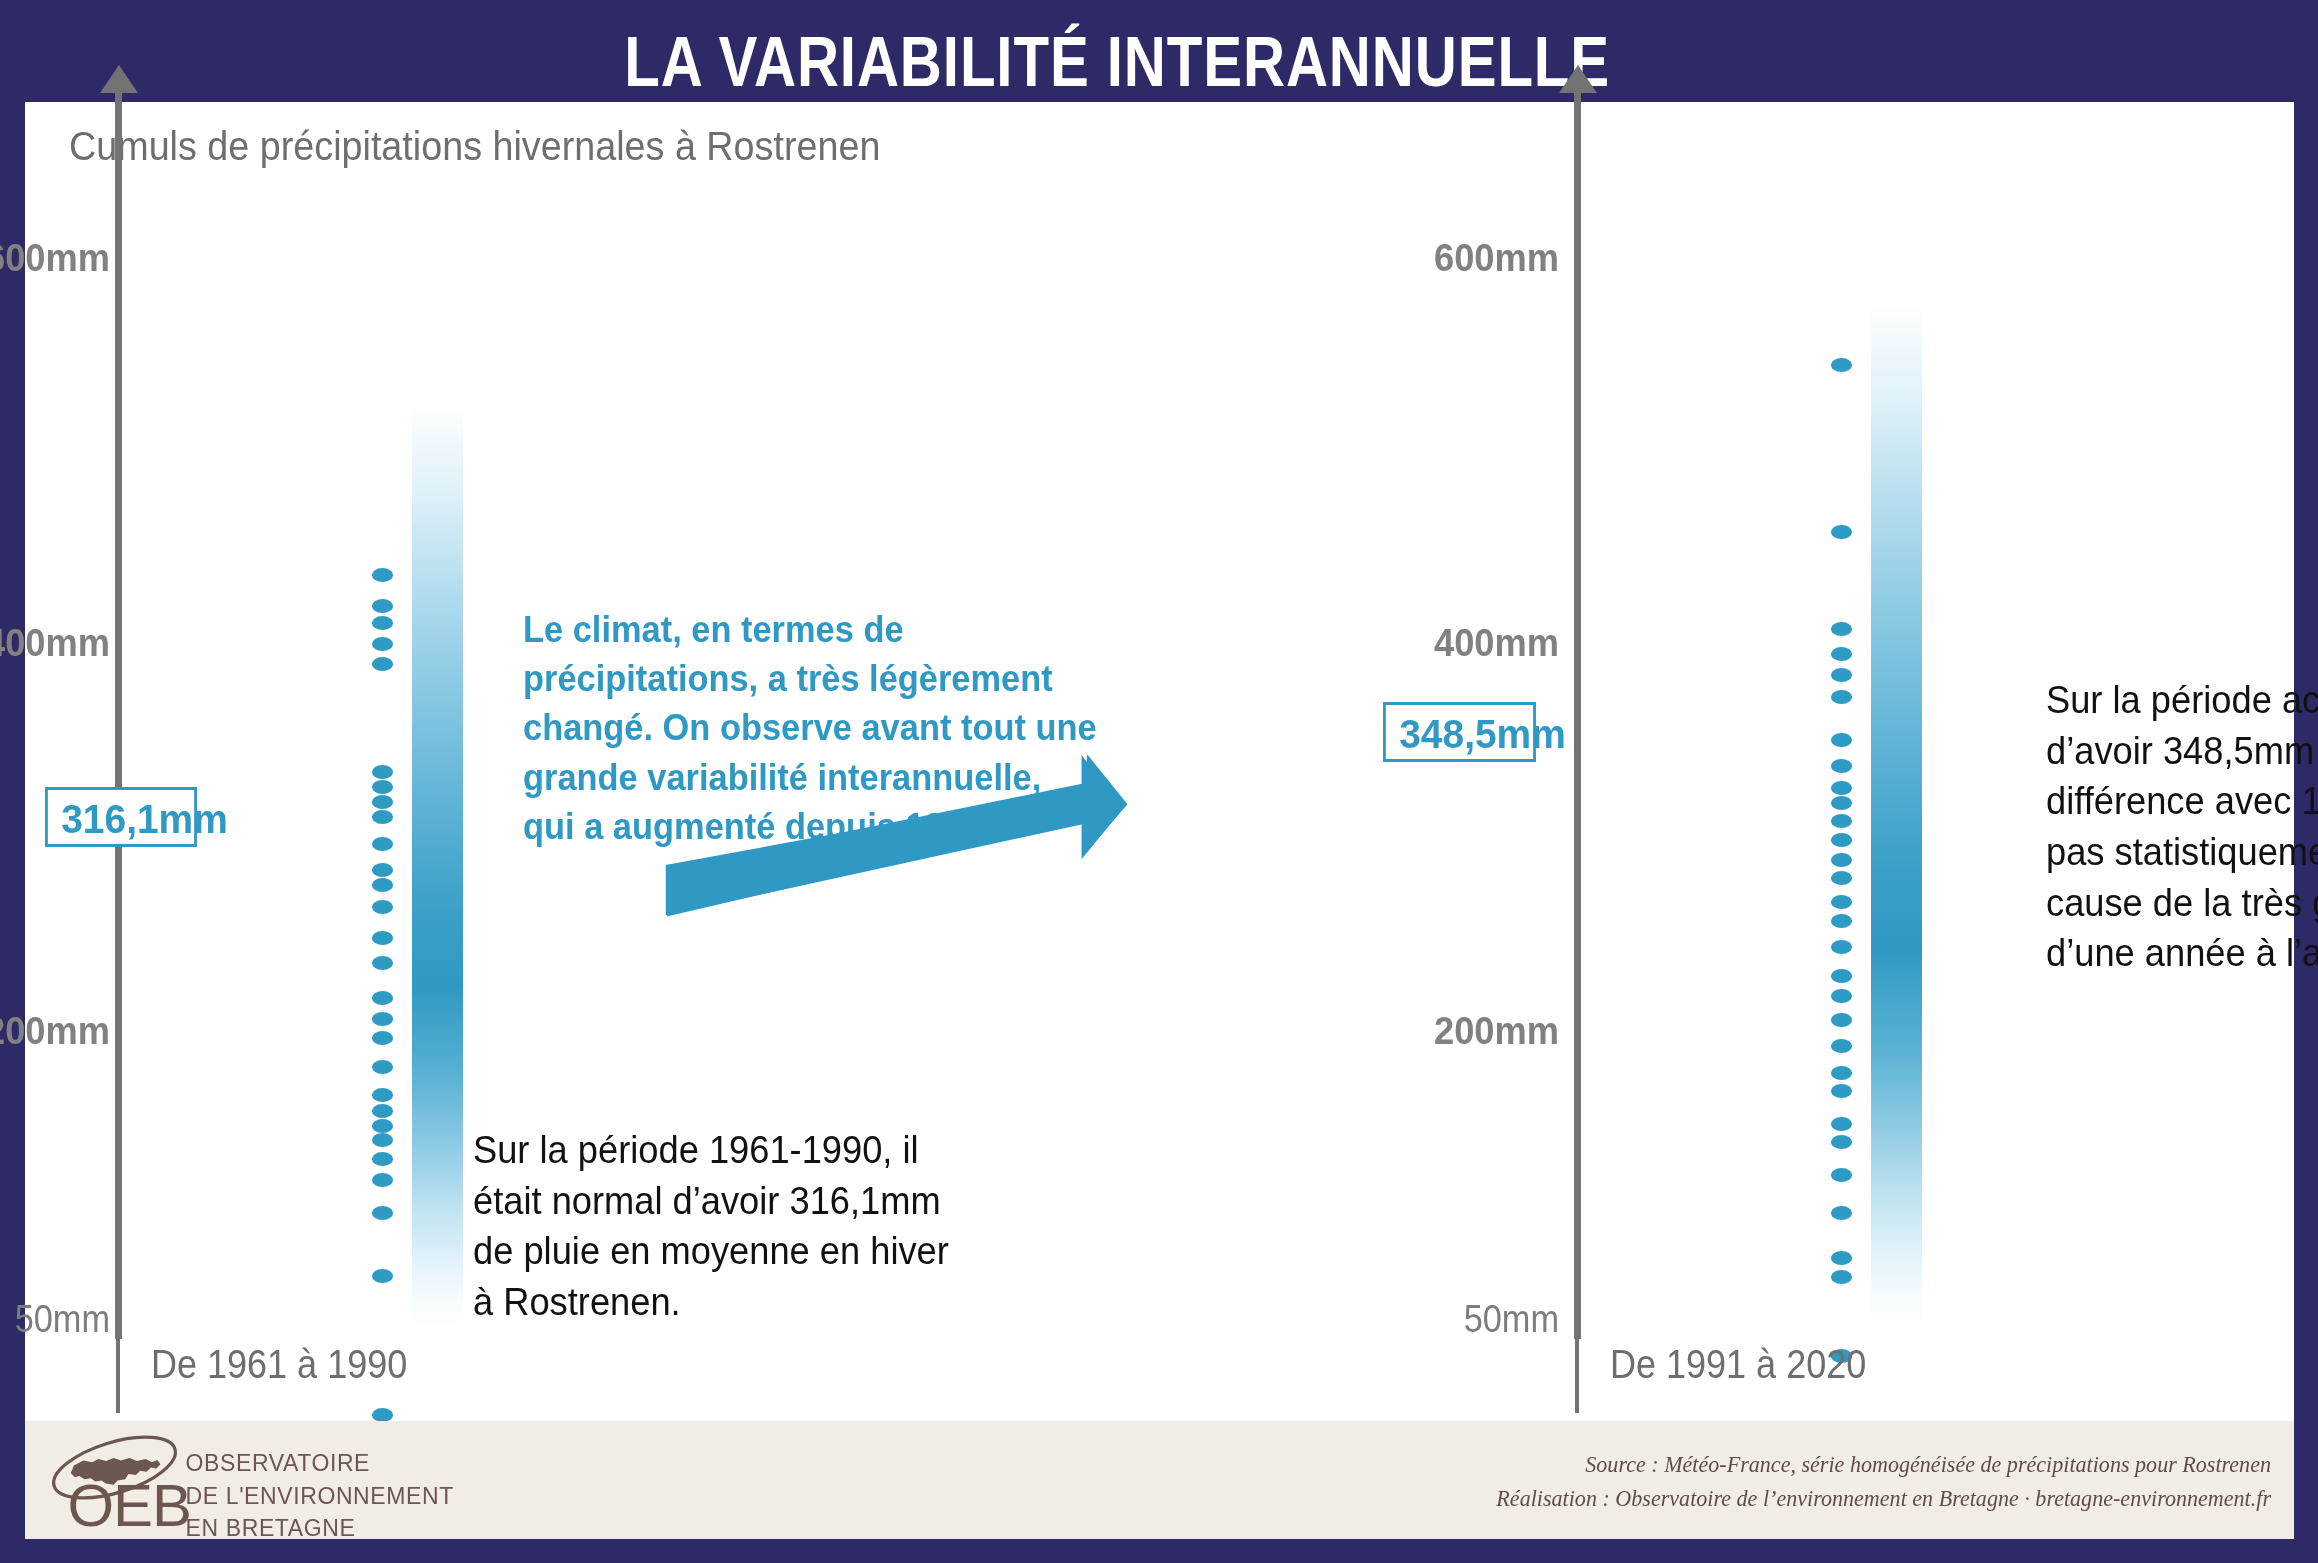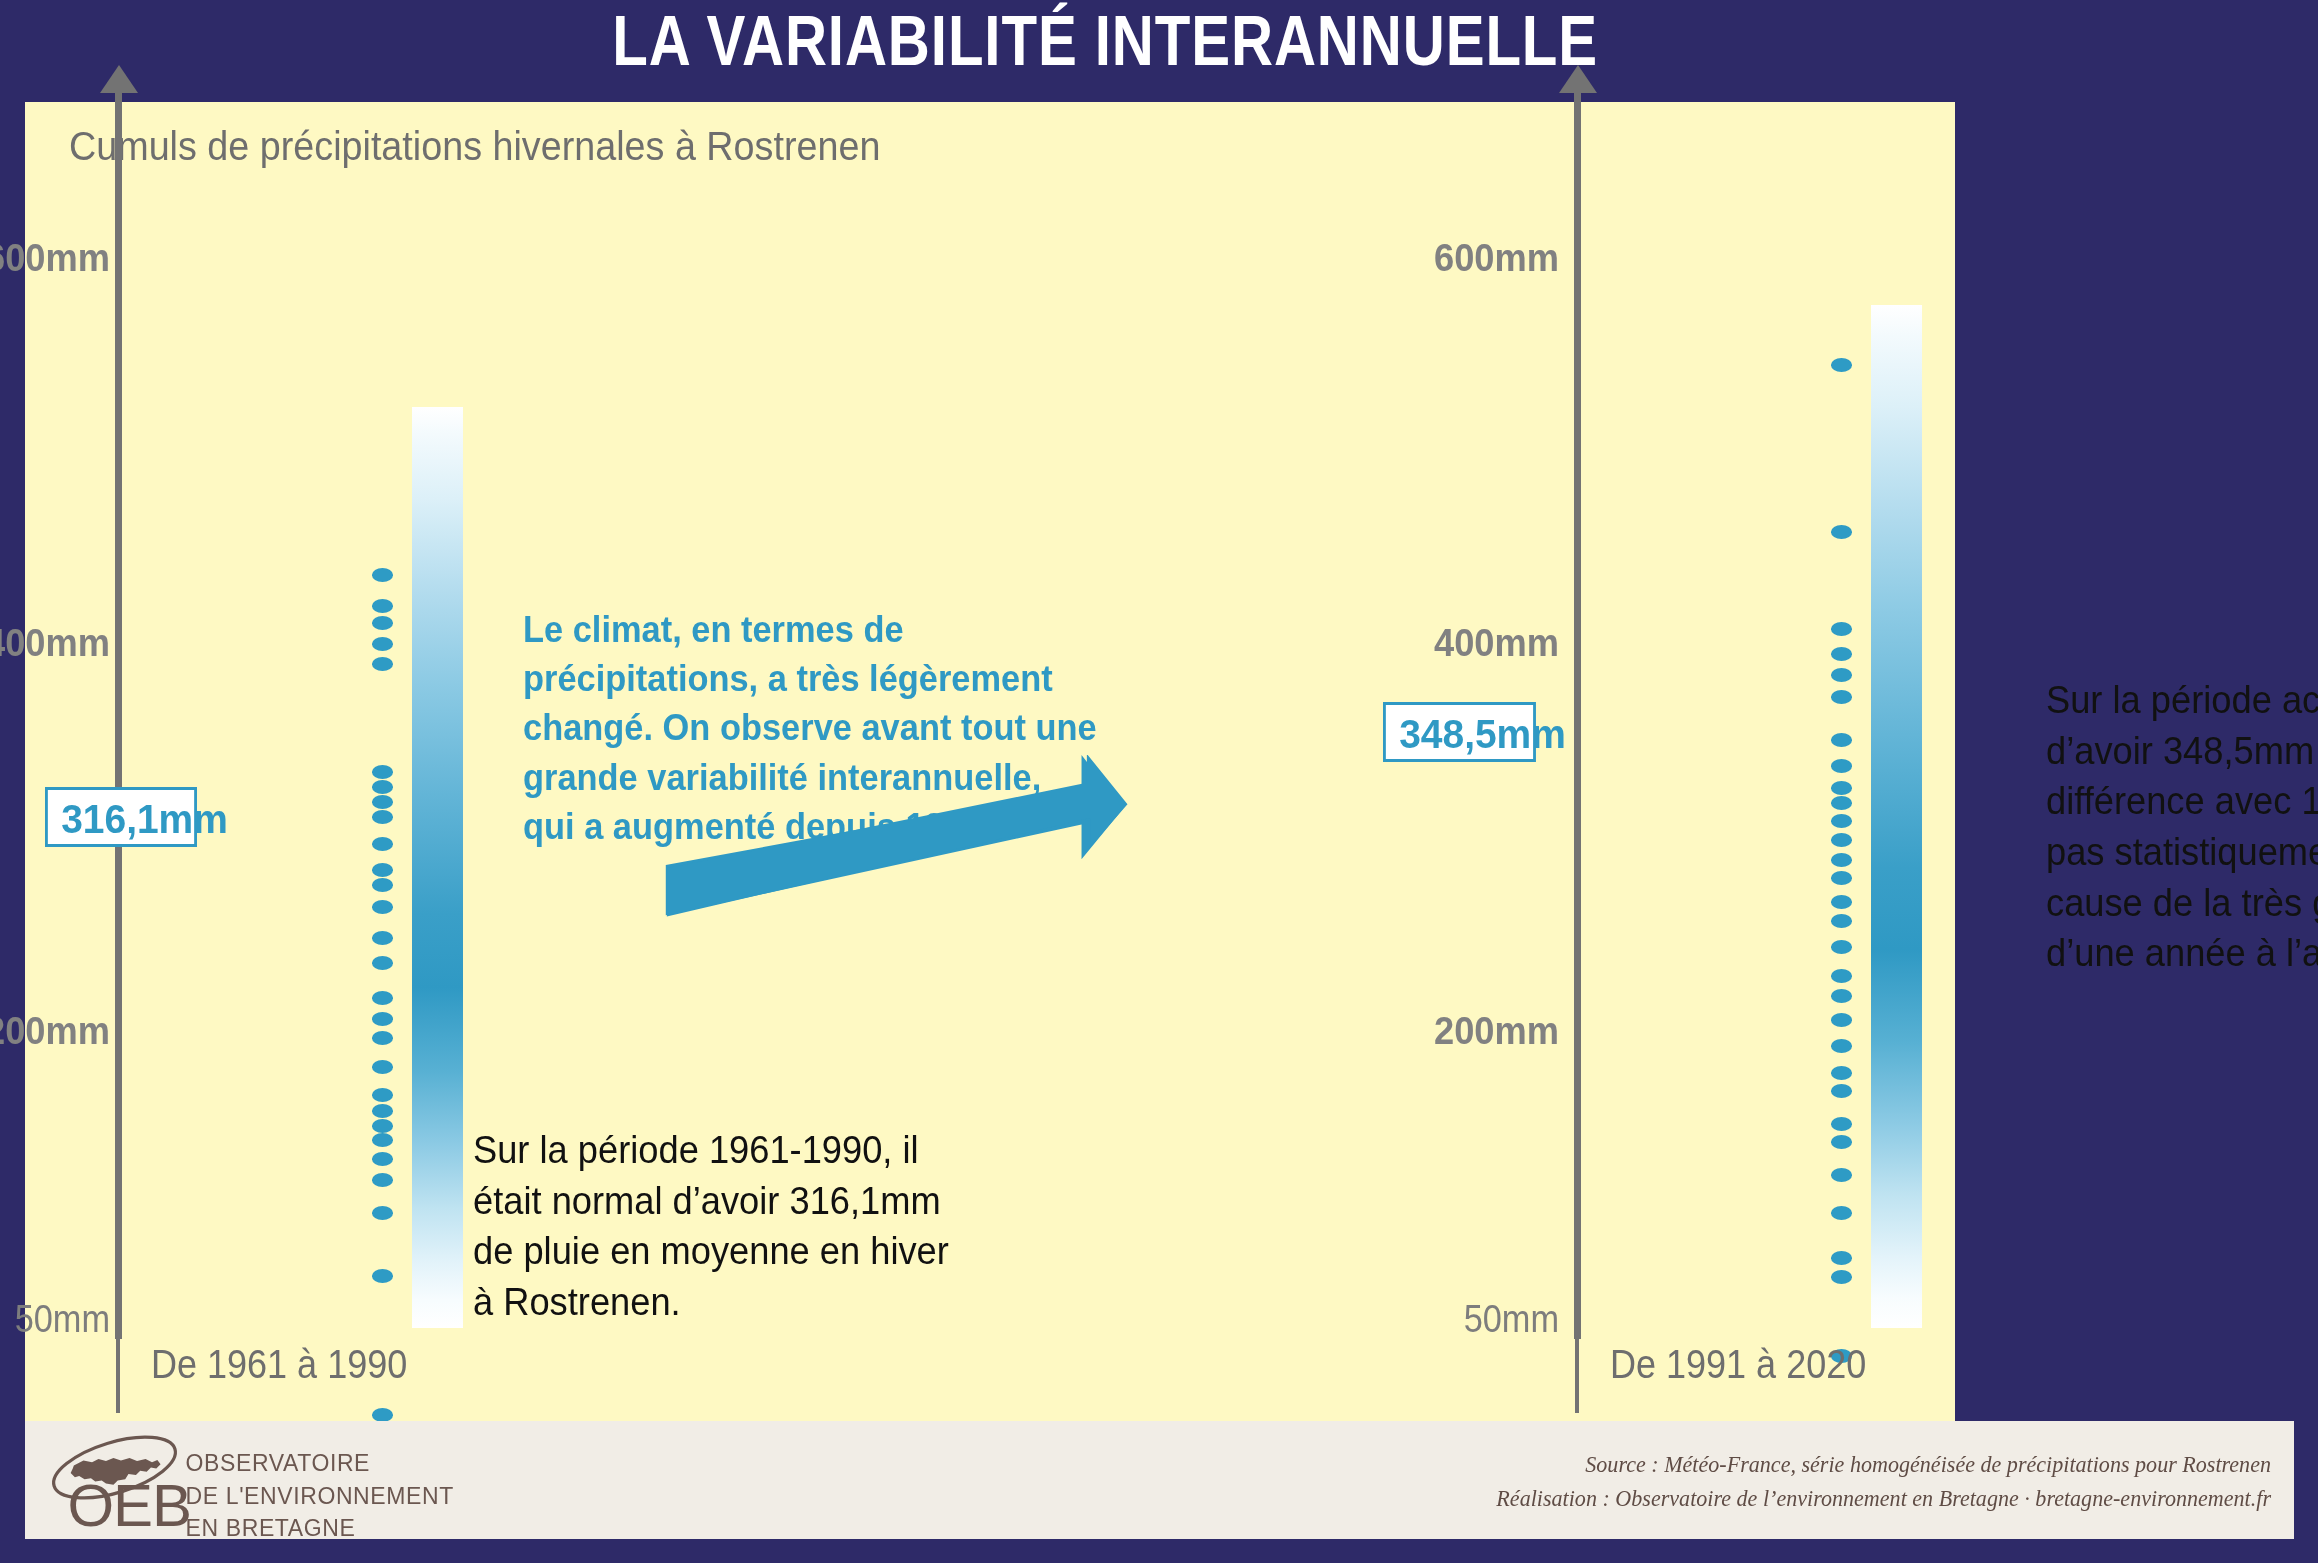--- a/index.html
+++ b/index.html
@@ -7,32 +7,32 @@
     width:2319px;height:1564px;
     background:#2E2A68;
     font-family:"Liberation Sans",sans-serif;
     overflow:hidden;
   }
   .frame{position:absolute;left:0;top:0;width:2319px;height:1564px;background:#2E2A68;}
 
   
   .header{
     position:absolute;left:0;top:0;width:2211px;height:102px;
-    background:#2E2A68;display:flex;align-items:flex-start;justify-content:center;
+    background:#2E2A68;display:flex;align-items:flex-end;justify-content:center;padding-left:12px;
   }
   .header-title{
     color:#ffffff;font-size:71px;font-weight:bold;letter-spacing:1.1px;
     font-family:"Liberation Sans Narrow","Liberation Sans",sans-serif;
     transform:scaleX(0.82);transform-origin:center;white-space:nowrap;
   }
 
   
   .canvas{
-    position:absolute;left:24.6px;top:102px;width:1930px;height:1319px;
-    background:#fef9c3;
+    position:absolute;left:24.6px;top:102px;width:2269px;height:1319px;
+    background:#ffffff;
   }
 
   .subtitle{
     position:absolute;left:44px;top:21.4px;
     font-size:41px;color:#6E6E6E;white-space:nowrap;
     transform:scaleX(0.92);transform-origin:left center;
   }
 
   
   .panel{position:absolute;top:0;width:1124px;height:1319px;}

